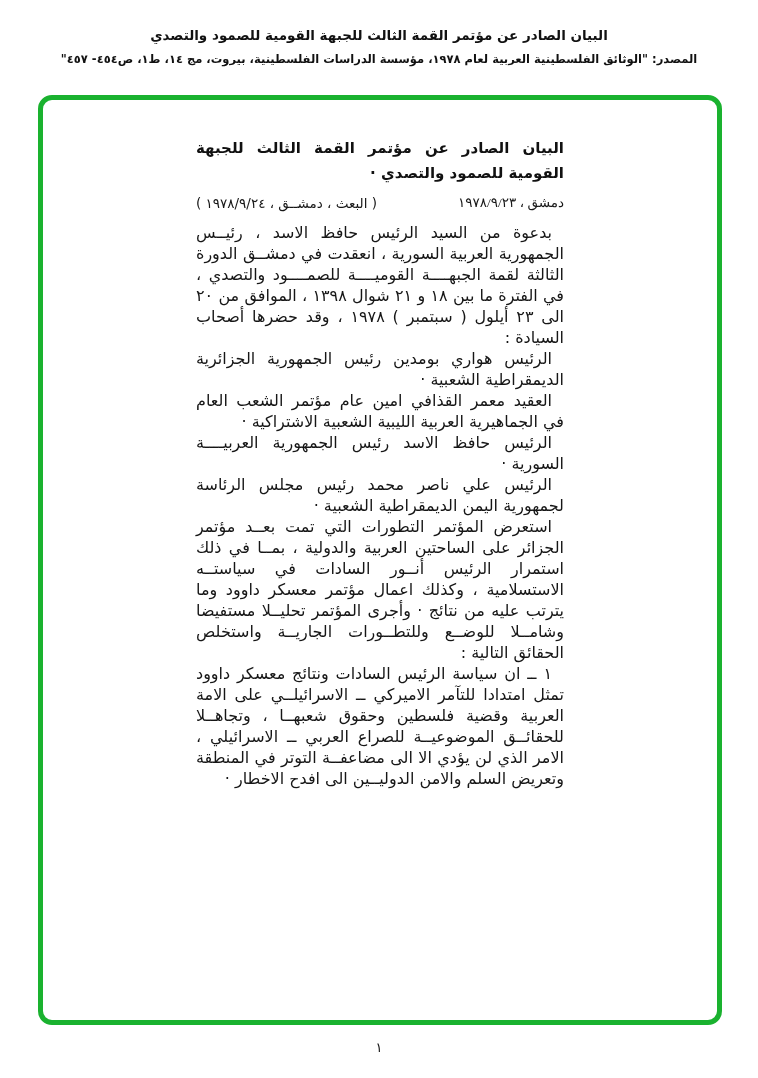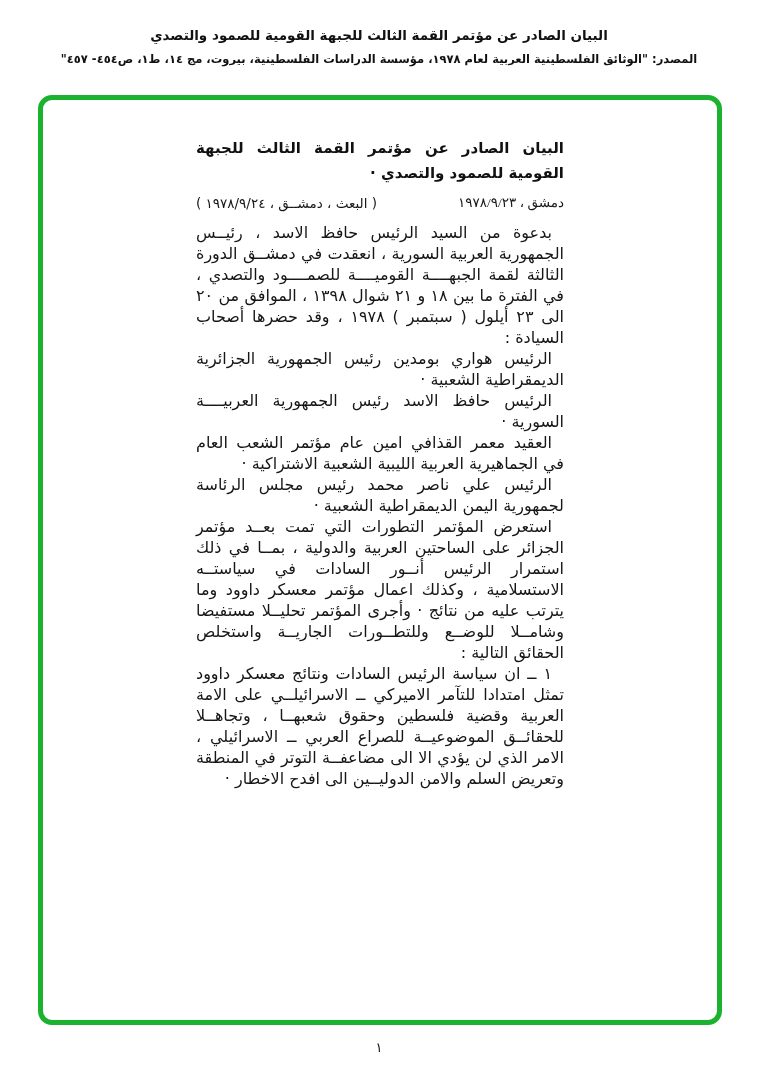--- a/index.html
+++ b/index.html
@@ -103,22 +103,22 @@
     <p class="doc-title">البيان الصادر عن مؤتمر القمة الثالث للجبهة القومية للصمود والتصدي ·</p>
 
     <div class="dateline">
       <span class="dl-place">دمشق ، ١٩٧٨/٩/٢٣</span>
       <span class="dl-source">( البعث ، دمشــق ، ١٩٧٨/٩/٢٤ )</span>
     </div>
 
     <div class="body-text">
       <p>بدعوة من السيد الرئيس حافظ الاسد ، رئيــس الجمهورية العربية السورية ، انعقدت في دمشــق الدورة الثالثة لقمة الجبهــــة القوميــــة للصمــــود والتصدي ، في الفترة ما بين ١٨ و ٢١ شوال ١٣٩٨ ، الموافق من ٢٠ الى ٢٣ أيلول ( سبتمبر ) ١٩٧٨ ، وقد حضرها أصحاب السيادة :</p>
       <p>الرئيس هواري بومدين رئيس الجمهورية الجزائرية الديمقراطية الشعبية ·</p>
+      <p>العقيد معمر القذافي امين عام مؤتمر الشعب العام في الجماهيرية العربية الليبية الشعبية الاشتراكية ·</p>
       <p>الرئيس حافظ الاسد رئيس الجمهورية العربيــــة السورية ·</p>
-      <p>العقيد معمر القذافي امين عام مؤتمر الشعب العام في الجماهيرية العربية الليبية الشعبية الاشتراكية ·</p>
       <p>الرئيس علي ناصر محمد رئيس مجلس الرئاسة لجمهورية اليمن الديمقراطية الشعبية ·</p>
       <p>استعرض المؤتمر التطورات التي تمت بعــد مؤتمر الجزائر على الساحتين العربية والدولية ، بمــا في ذلك استمرار الرئيس أنــور السادات في سياستــه الاستسلامية ، وكذلك اعمال مؤتمر معسكر داوود وما يترتب عليه من نتائج · وأجرى المؤتمر تحليــلا مستفيضا وشامــلا للوضــع وللتطــورات الجاريــة واستخلص الحقائق التالية :</p>
       <p>١ ــ ان سياسة الرئيس السادات ونتائج معسكر داوود تمثل امتدادا للتآمر الاميركي ــ الاسرائيلــي على الامة العربية وقضية فلسطين وحقوق شعبهــا ، وتجاهــلا للحقائــق الموضوعيــة للصراع العربي ــ الاسرائيلي ، الامر الذي لن يؤدي الا الى مضاعفــة التوتر في المنطقة وتعريض السلم والامن الدوليــين الى افدح الاخطار ·</p>
     </div>
   </div>
 </section>
 
 <div class="page-number">١</div>
 
 </body></html>

